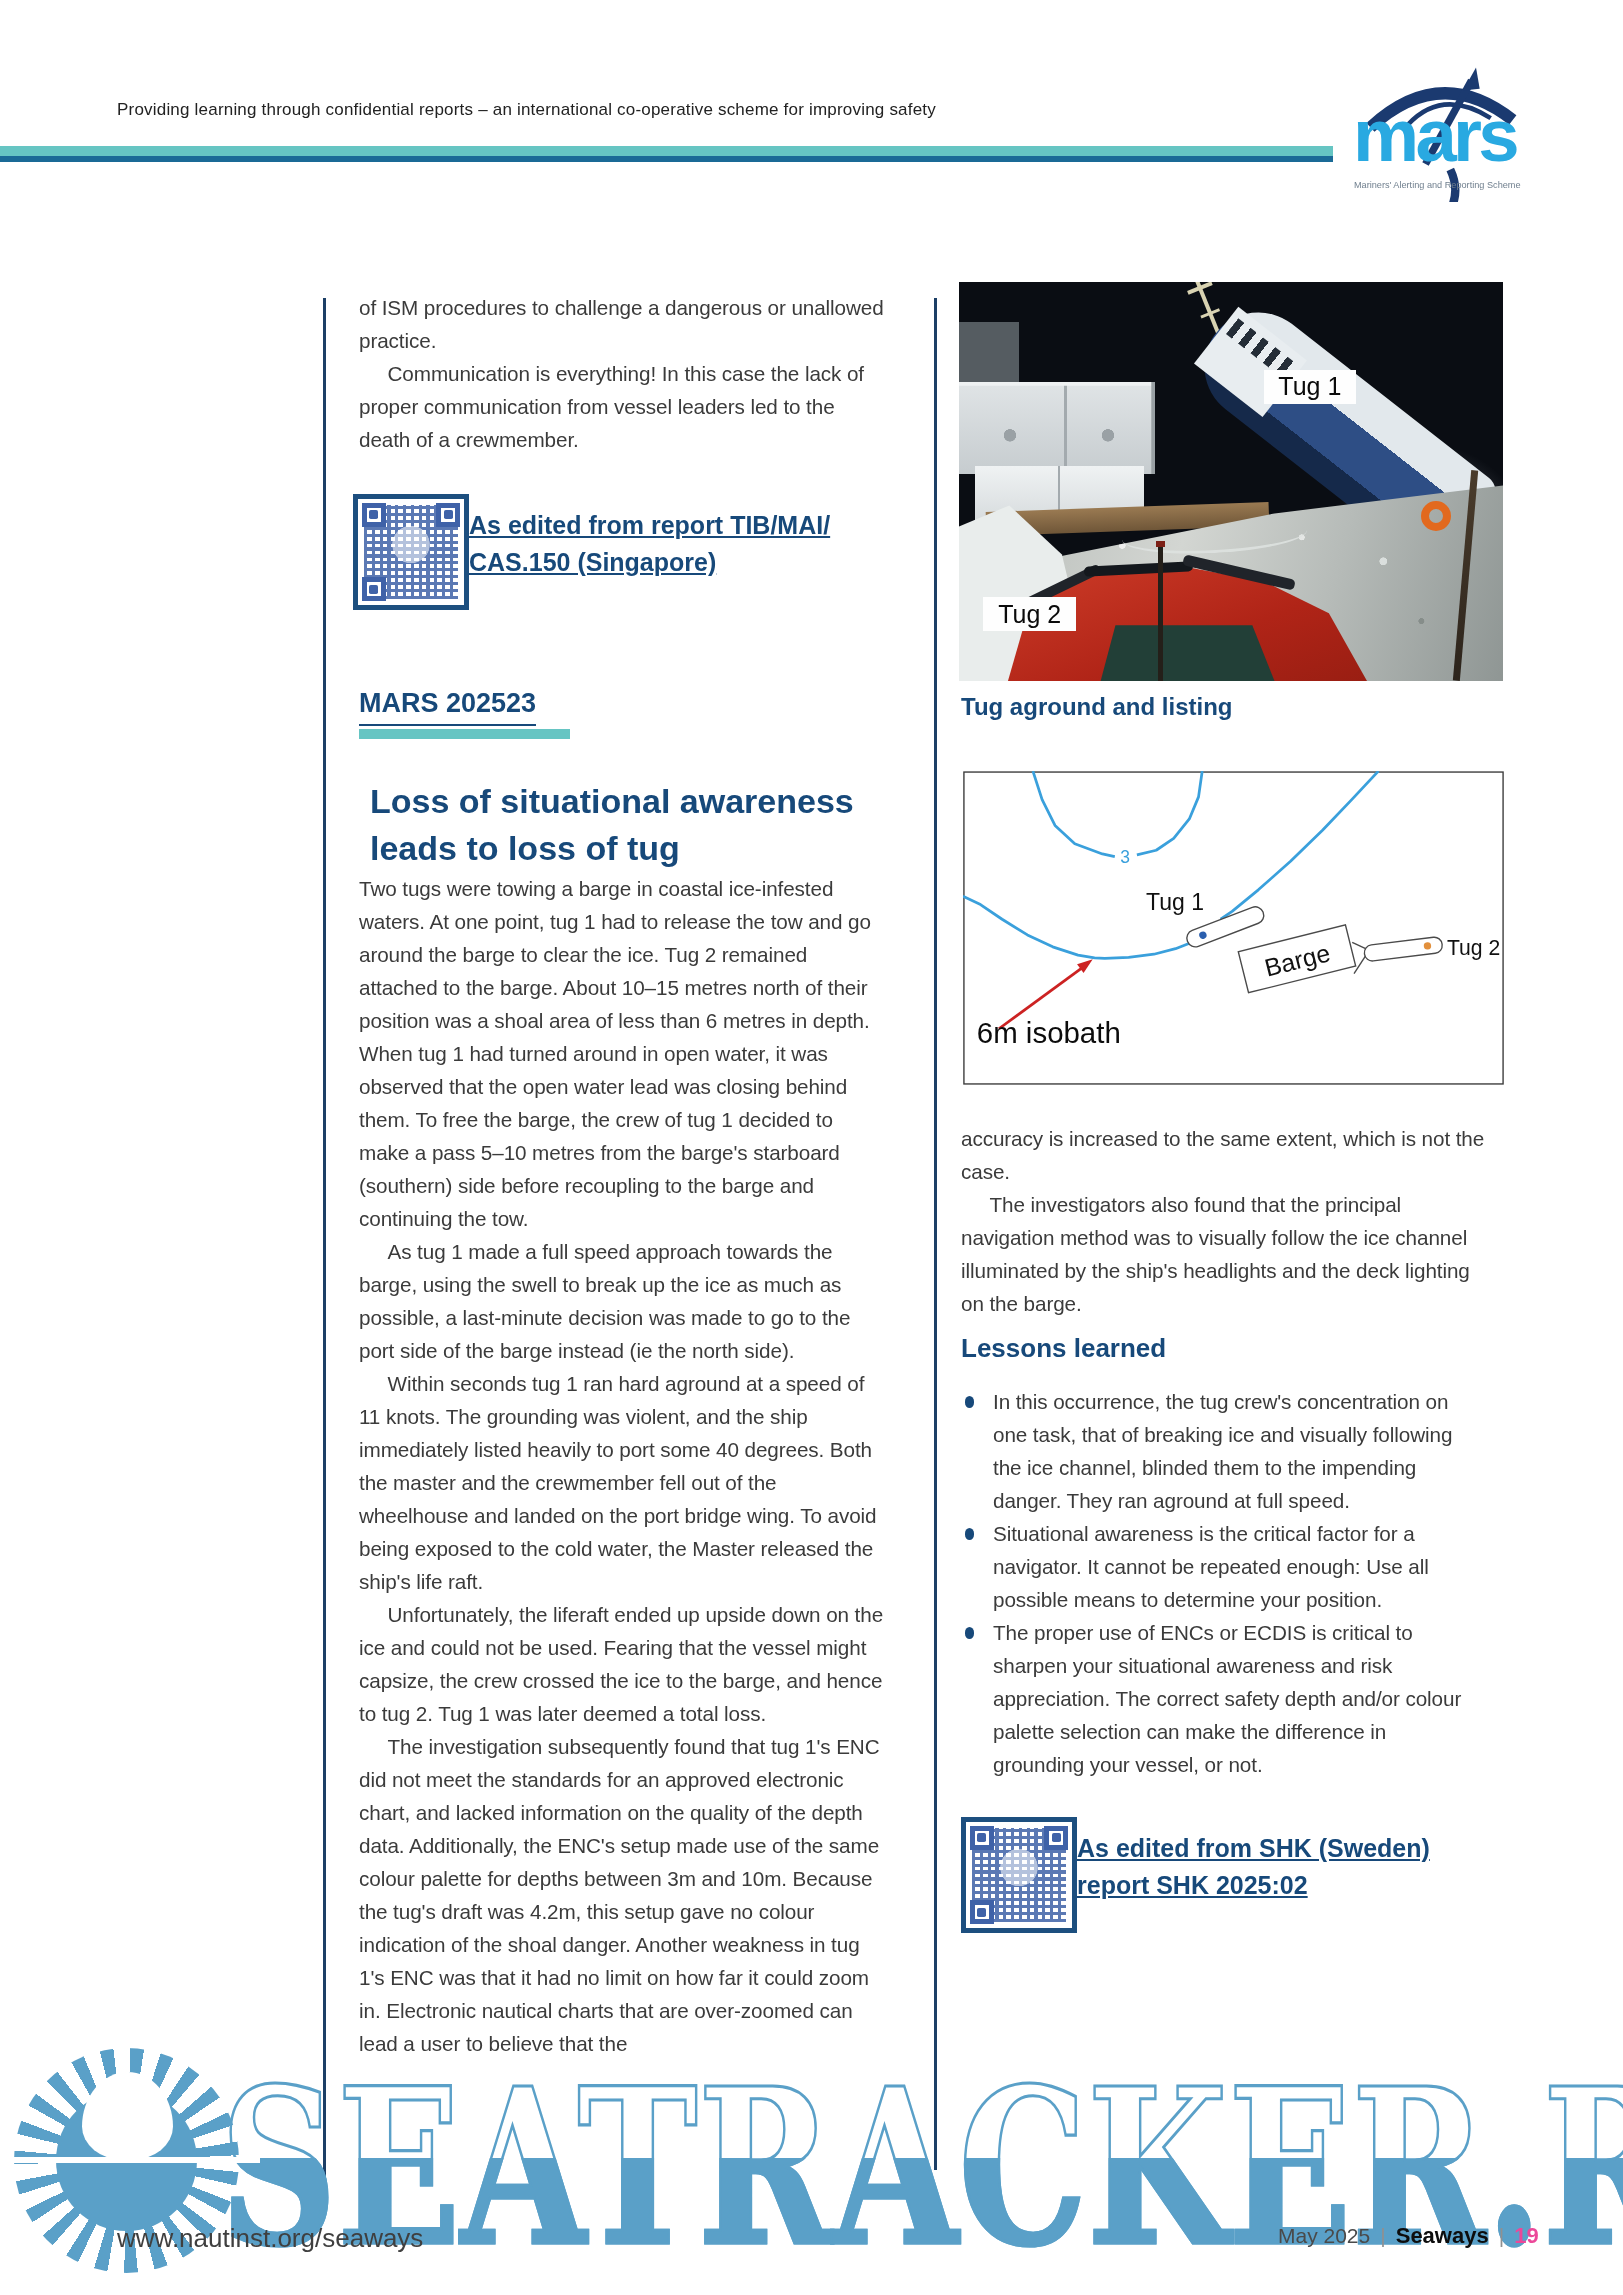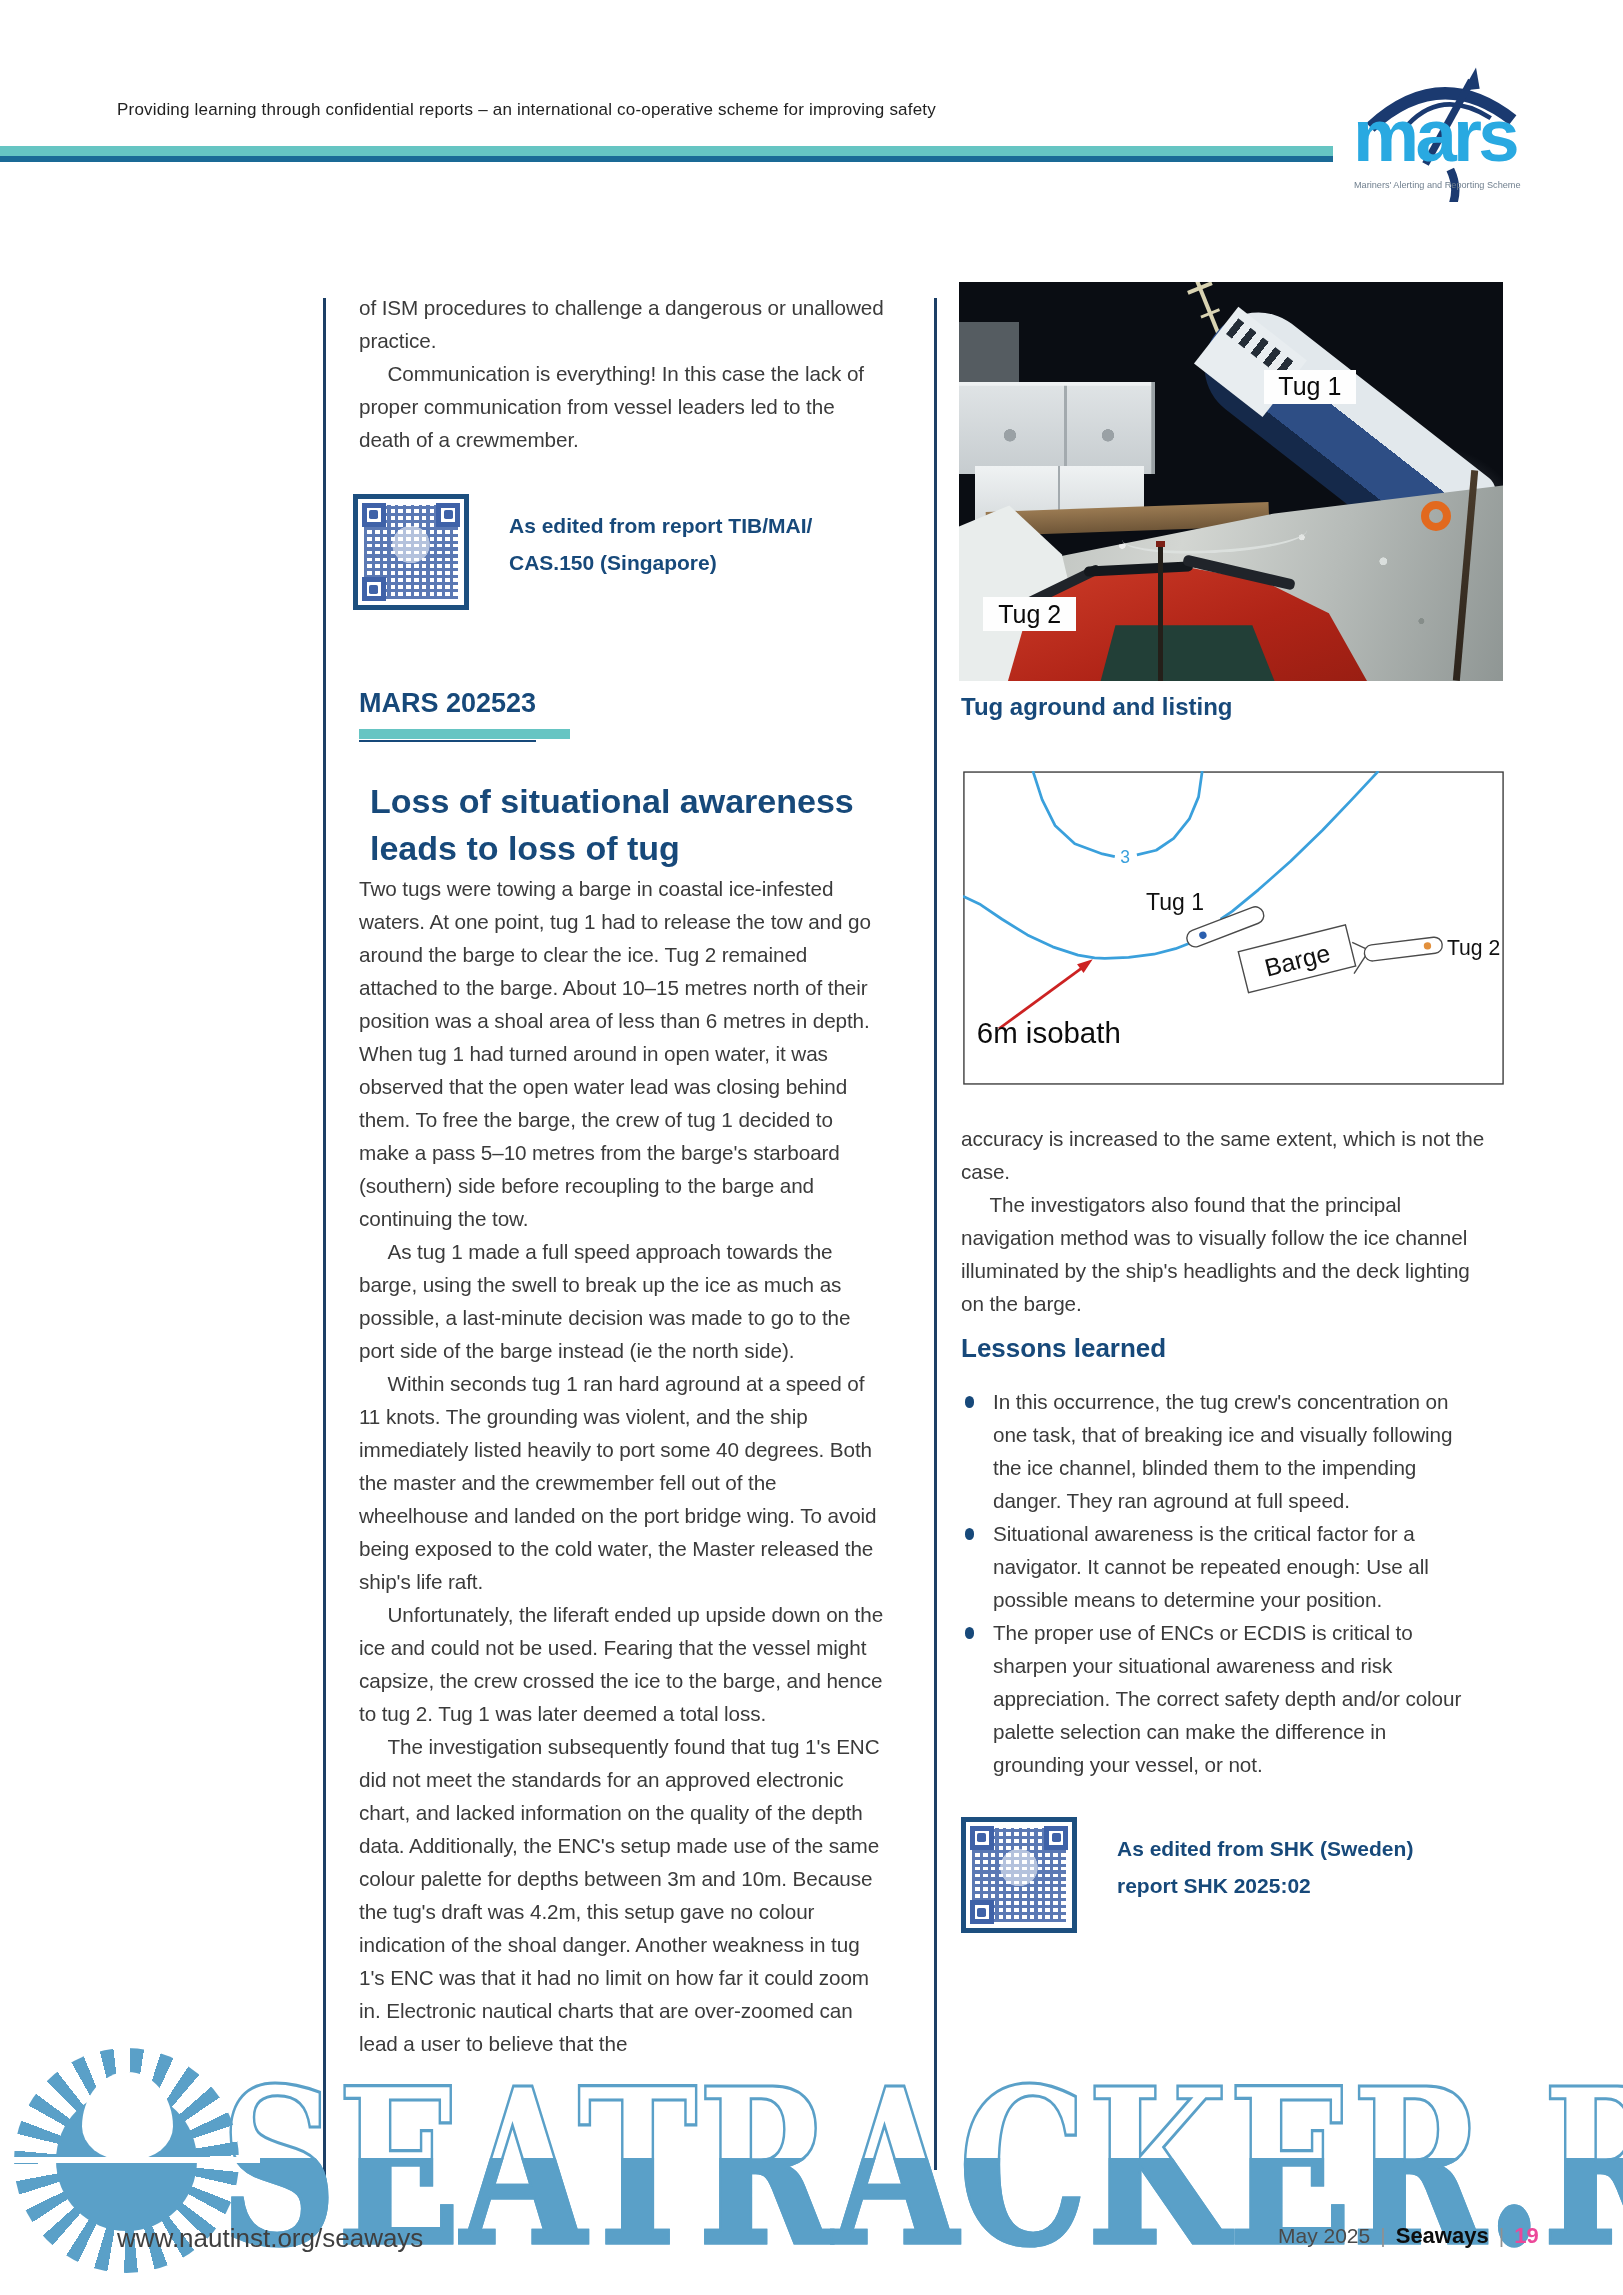--- a/index.html
+++ b/index.html
@@ -33,23 +33,23 @@
   .qr { width:116px; height:116px; border:5.5px solid #1d4f7f; background:#fff; position:relative; flex:0 0 auto; }
   .qr-noise { position:absolute; inset:6.4px; opacity:.85;
      background:
        radial-gradient(circle at 50% 42%, rgba(255,255,255,.55) 0 18.4px, transparent 19px),
        repeating-linear-gradient(0deg, #3f62a8 0 3.2px, transparent 3.2px 6.9px),
        repeating-linear-gradient(90deg, #3f62a8 0 3.2px, transparent 3.2px 7.8px);
      background-blend-mode:normal; }
   .fin { position:absolute; width:24px; height:24px; border:5.5px solid #3f62a8; background:#fff; }
   .fin::after { content:""; position:absolute; inset:2.8px; background:#3f62a8; border-radius:1.8px; }
   .fin.tl { left:3.7px; top:3.7px; } .fin.tr { right:3.7px; top:3.7px; } .fin.bl { left:3.7px; bottom:3.7px; }
-  .qr-caption { margin-left:40px; padding-top:13px; font-size:21px; font-weight:bold; color:#17497a; line-height:37px; white-space:nowrap; }
-
-  .report-id { position:absolute; left:359px; top:688px; font-size:27px; font-weight:bold; color:#17497a; padding-bottom:21px; border-bottom:2.3px solid #17497a; }
+  .qr-caption { padding-top:13px; font-size:25px; font-weight:bold; color:#17497a; line-height:37px; white-space:nowrap;text-decoration:underline; }
+
+  .report-id { position:absolute; left:359px; top:688px; font-size:27px; font-weight:bold; color:#17497a; padding-bottom:5px; border-bottom:2.3px solid #17497a; }
   .teal-underline { position:absolute; left:359px; top:729px; width:211px; height:10px; background:#66c5c3; }
   .article-title { position:absolute; left:359px; top:767px; width:542px; font-size:34px; line-height:47px; font-weight:bold; color:#17497a; }
 
   .photo-caption { position:absolute; left:961px; top:693px; font-size:24px; font-weight:bold; color:#17497a; }
   .lessons-h { position:absolute; left:961px; top:1333px; font-size:26px; font-weight:bold; color:#17497a; }
 
   ul.lessons { position:absolute; left:961px; top:1385px; width:515px; margin:0; padding:0; list-style:none; }
   ul.lessons li { position:relative; margin:0; padding-left:32px; font-size:20.7px; line-height:33px; color:#3b3b3b; letter-spacing:-0.1px; }
   ul.lessons li::before { content:""; position:absolute; left:3.7px; top:11px; width:9.7px; height:11.5px; border-radius:50%; background:#17497a; }
 

